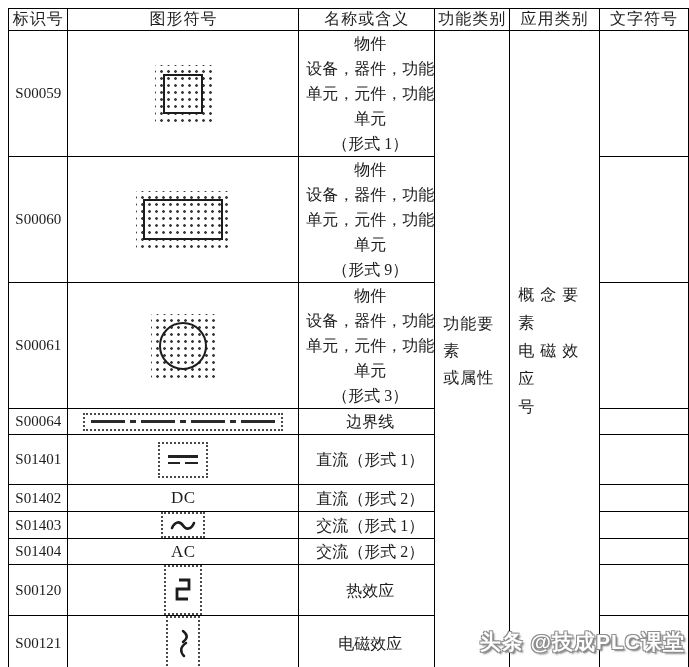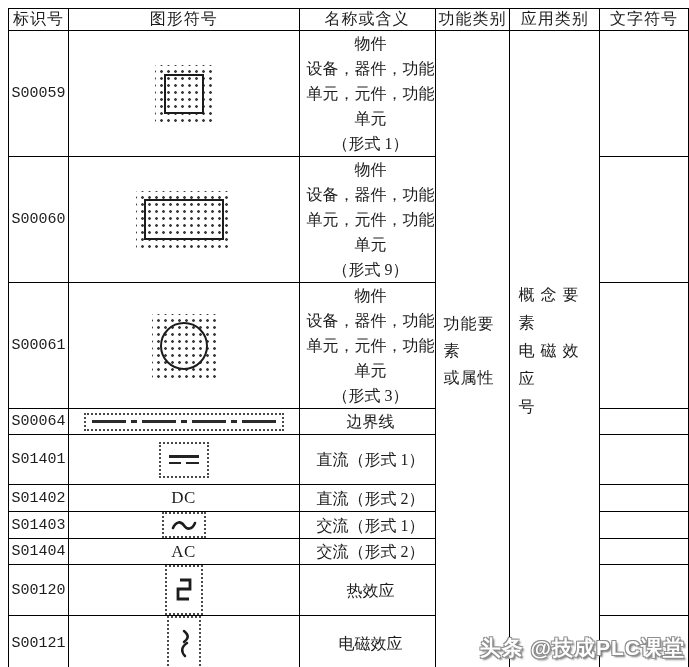--- a/index.html
+++ b/index.html
@@ -13,21 +13,21 @@
     position:absolute;left:8px;top:8px;
     border-collapse:collapse;table-layout:fixed;
   }
   table.symtable td, table.symtable th{
     border:1.5px solid #000;
     padding:0;
     font-weight:normal;
     overflow:hidden;
   }
   th.hdr{font-size:16px;letter-spacing:1px;}
-  td.c-id{text-align:center;font-size:15px;font-family:Liberation Mono, monospace;}
+  td.c-id{text-align:center;font-size:15px;font-family:Liberation Serif, serif;}
   td.c-sym{text-align:center;vertical-align:middle;}
   td.c-name{font-size:16px;vertical-align:middle;text-align:center;}
   td.c-name .nl{line-height:25px;padding-left:7px;white-space:nowrap;}
   td.c-func{font-size:16px;vertical-align:middle;}
   td.c-func .nl{line-height:27px;padding-left:8px;letter-spacing:1px;}
   td.c-app{font-size:16px;vertical-align:middle;}
   td.c-app .nl{line-height:28px;padding-left:8px;letter-spacing:6px;}
   td.c-letter{background:#fff;}
 
   
@@ -55,21 +55,21 @@
   }
   .dcbox{width:46px;height:32px;flex-direction:column;gap:4px;}
   .dc-solid{width:30px;height:2.8px;background:#222;}
   .dc-dash{width:30px;height:2.8px;background:linear-gradient(90deg,#222 0 12px,transparent 12px 17px,#222 17px 30px);}
   .acbox{width:40px;height:22px;}
   .heatbox{width:34px;height:46px;}
   .embox{width:30px;height:50px;}
   .sym-text{font-weight:normal;font-size:17px;font-family:"Liberation Serif",serif;letter-spacing:0.5px;}
 
   .watermark{
-    position:absolute;right:4px;bottom:5px;
+    position:absolute;right:4px;bottom:11px;
     font-family:"Liberation Sans","DejaVu Sans",sans-serif;
     font-weight:bold;font-size:21px;letter-spacing:1px;
     color:#ffffff;
     text-shadow:-1px -1px 0 #8d8d8d,1px -1px 0 #8d8d8d,-1px 1px 0 #8d8d8d,1px 1px 0 #8d8d8d,2px 2px 2px #6f6f6f;
     white-space:nowrap;
   }
 </style>
 </head>
 <body>
 

